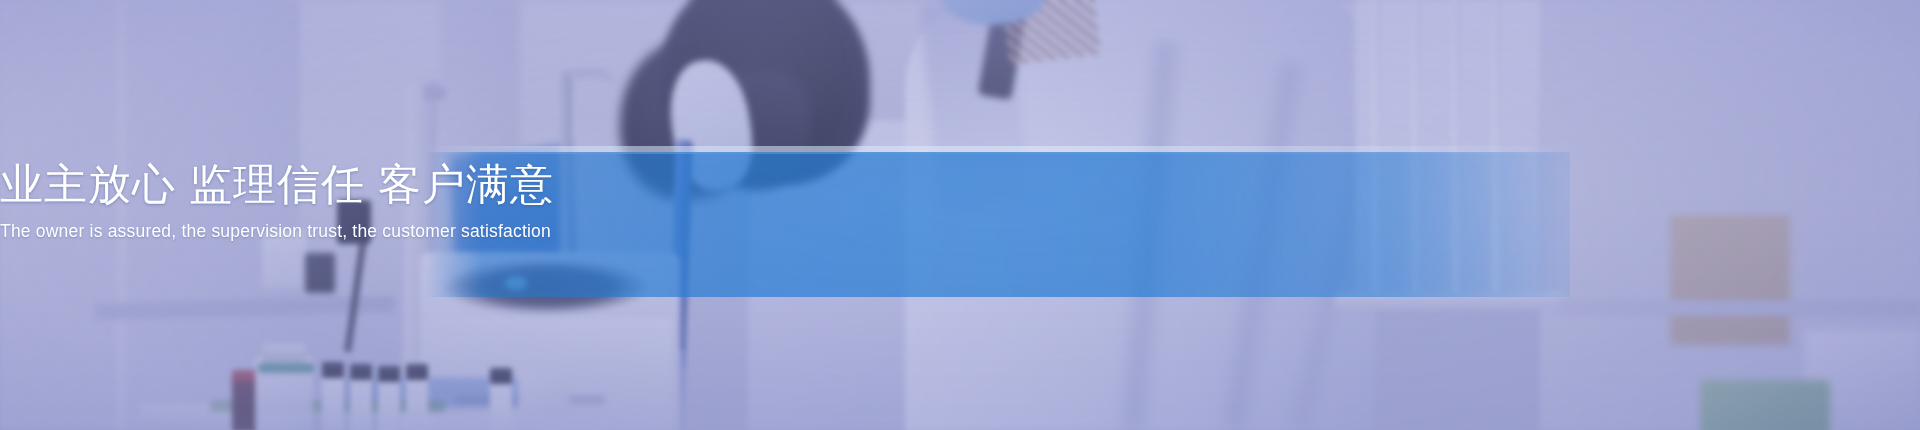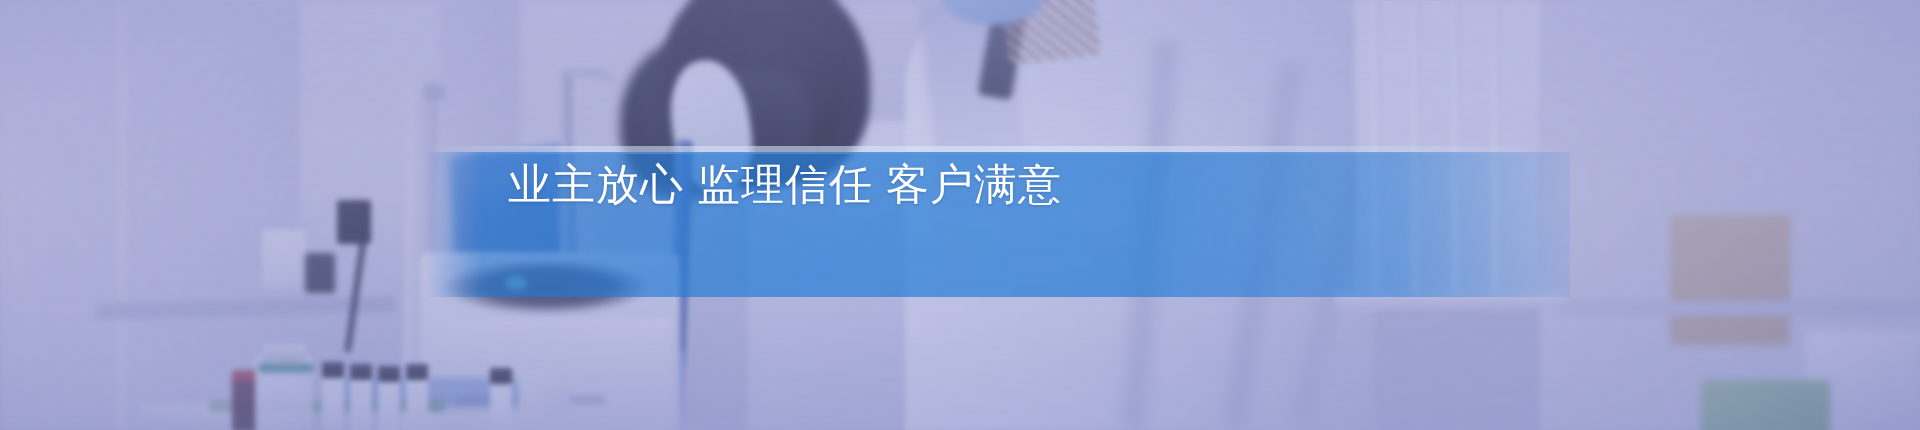--- a/index.html
+++ b/index.html
@@ -568,21 +568,21 @@
         rgba(214,226,246,.25) 88%,
         rgba(255,255,255,0) 100%);
   }
 
   
   .copy {
     position: absolute;
     left: 0;
     top: 158px;
     width: 1570px;
-    text-align: center;
+    text-align: left;
     pointer-events: none;
   }
   .headline {
     color: #ffffff;
     font-size: 43px;
     line-height: 52px;
     font-weight: 400;
     letter-spacing: 1px;
     white-space: nowrap;
     text-shadow: 0 1px 3px rgba(20,60,120,.35);
@@ -688,15 +688,16 @@
     <div class="ph-soft"></div>
     <div class="ph-tint"></div>
     <div class="ph-tint2"></div>
   </div>
 
   <div class="band-top-glow"></div>
   <div class="band"></div>
 
   <div class="copy">
     <div class="headline">业主放心 监理信任  客户满意</div>
+    <div class="subline">The owner is assured, the supervision trust, the customer satisfaction</div>
   </div>
 
 </div>
 
 </body></html>

